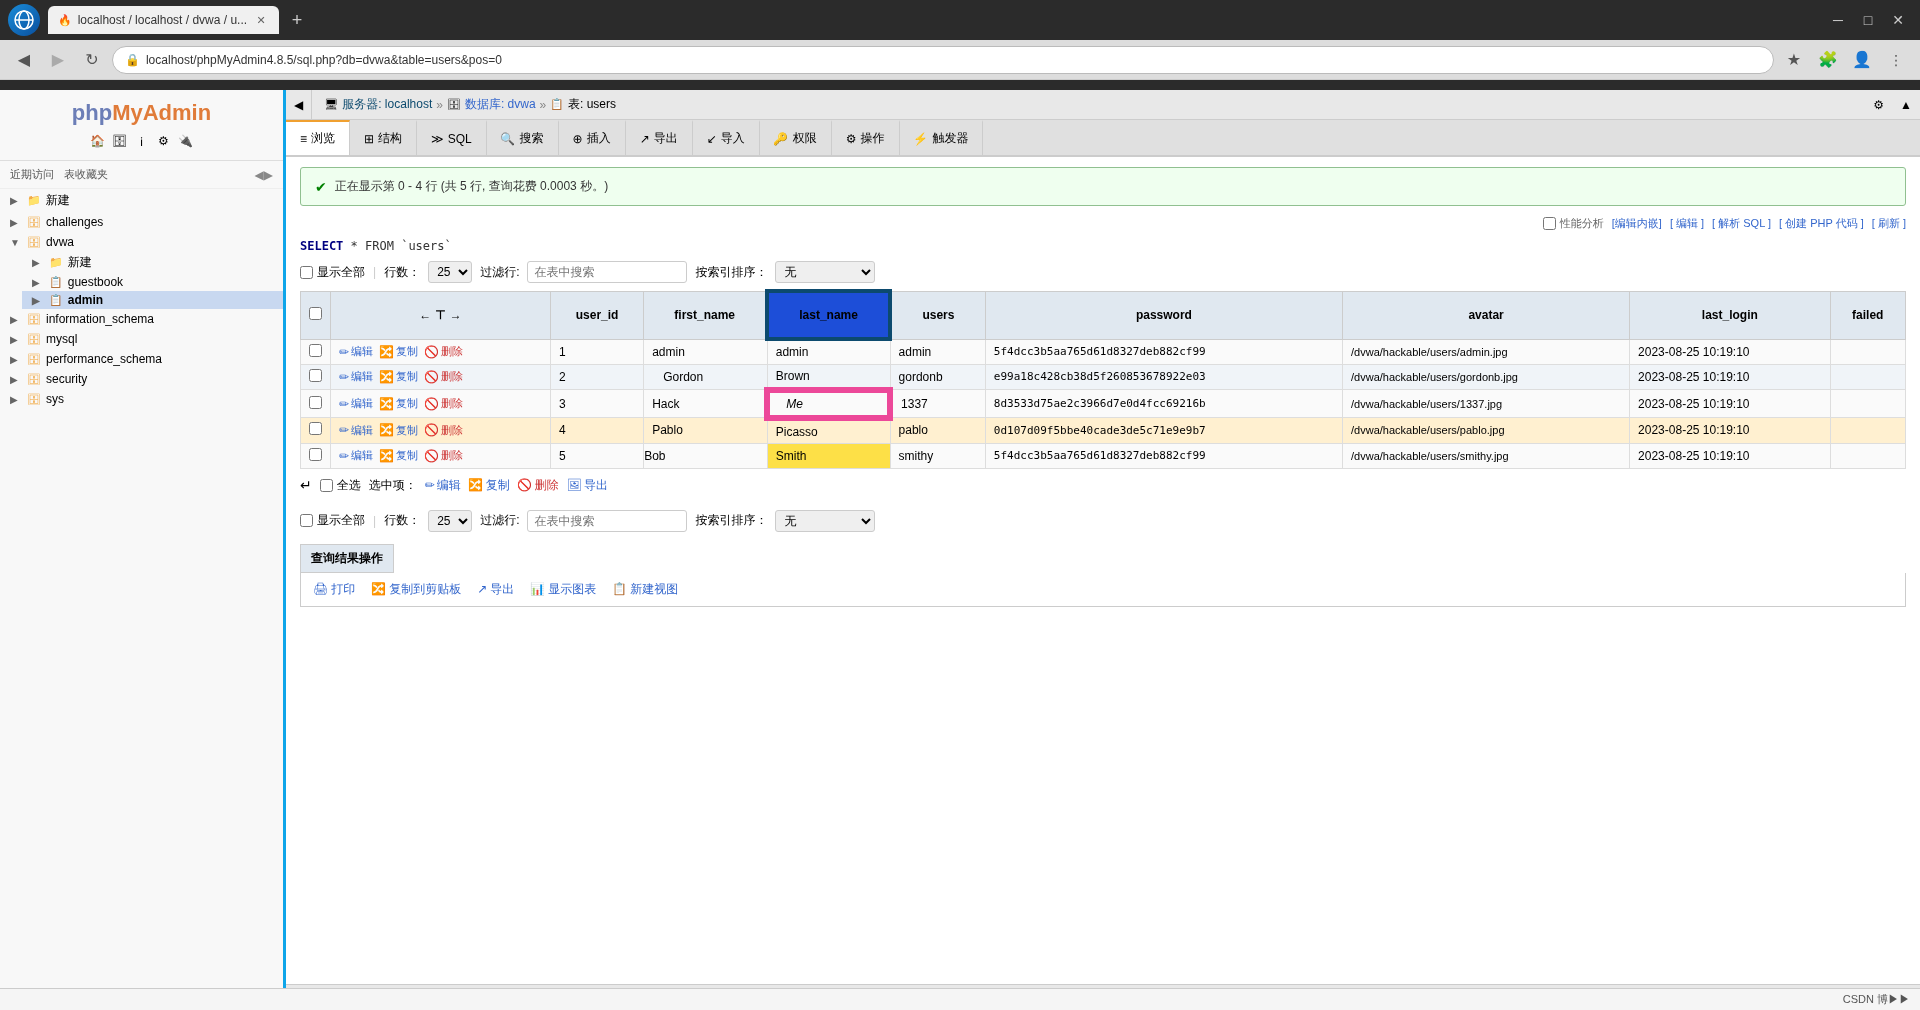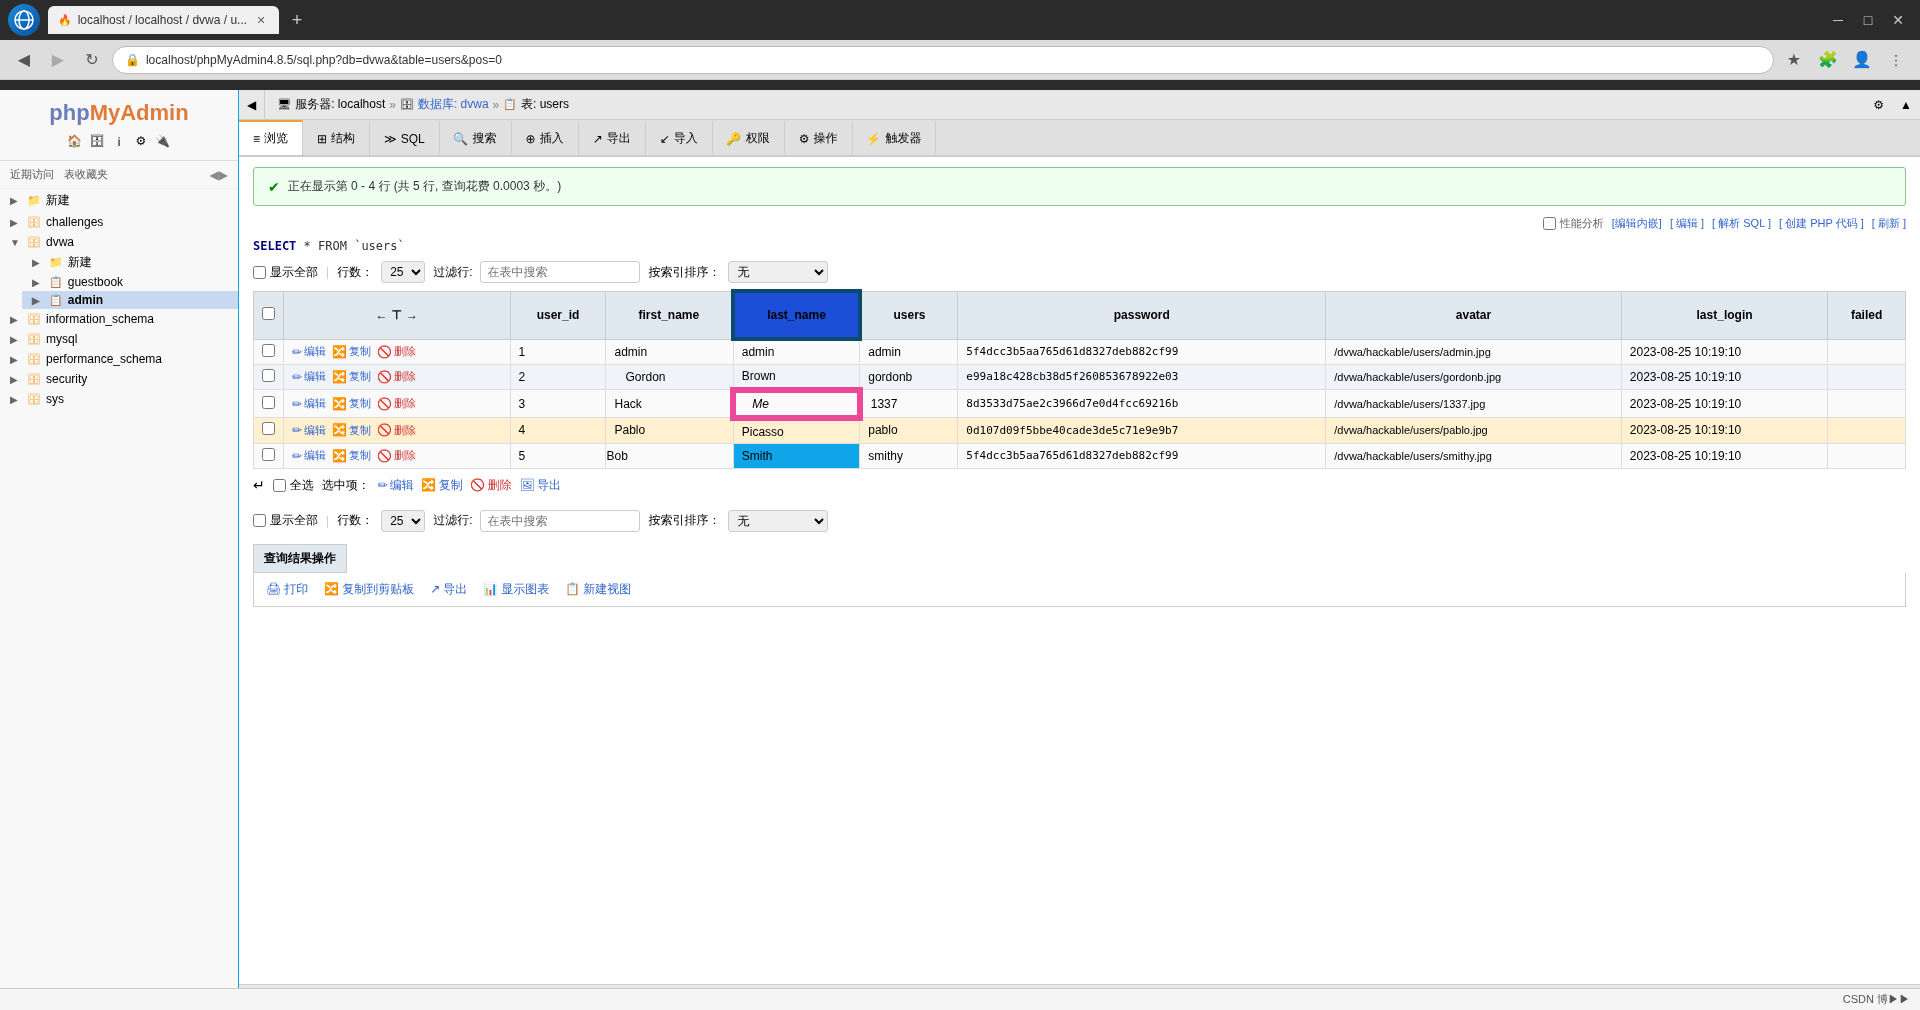--- a/index.html
+++ b/index.html
@@ -114,21 +114,21 @@
     </div>
     <div style="width:28px;height:28px;display:flex;align-items:center;justify-content:center;cursor:pointer;color:#555;font-size:16px;">★</div>
     <div style="width:28px;height:28px;display:flex;align-items:center;justify-content:center;cursor:pointer;color:#555;font-size:16px;">🧩</div>
     <div style="width:28px;height:28px;display:flex;align-items:center;justify-content:center;cursor:pointer;color:#555;font-size:16px;">👤</div>
     <div style="width:28px;height:28px;display:flex;align-items:center;justify-content:center;cursor:pointer;color:#555;font-size:14px;">⋮</div>
   </div>
 </div>
 
 <div class="app-container" style="display:flex;height:920px;">
 
-  <div class="sidebar" style="width:239px;background:#f8f8f8;border-right:1px solid #0ea5e9;overflow-y:auto;flex-shrink:0;">
+  <div class="sidebar" style="width:286px;background:#f8f8f8;border-right:3px solid #0ea5e9;overflow-y:auto;flex-shrink:0;">
 
     <div style="padding:10px;text-align:center;border-bottom:1px solid #ddd;">
       <div style="font-size:22px;font-weight:bold;">
         <span style="color:#6c7eb7;">php</span><span style="color:#e07b39;font-weight:900;">MyAdmin</span>
       </div>
       <div style="display:flex;gap:4px;justify-content:center;margin-top:6px;">
         <div style="width:18px;height:18px;display:flex;align-items:center;justify-content:center;font-size:12px;cursor:pointer;">🏠</div>
         <div style="width:18px;height:18px;display:flex;align-items:center;justify-content:center;font-size:12px;cursor:pointer;">🗄</div>
         <div style="width:18px;height:18px;display:flex;align-items:center;justify-content:center;font-size:12px;cursor:pointer;">ℹ</div>
         <div style="width:18px;height:18px;display:flex;align-items:center;justify-content:center;font-size:12px;cursor:pointer;">⚙</div>
@@ -211,21 +211,21 @@
       </div>
     </div>
   </div>
 
   <div class="main-panel" style="flex:1;background:white;overflow:auto;display:flex;flex-direction:column;">
 
     <div style="background:#e8e8e8;border-bottom:1px solid #ccc;display:flex;align-items:stretch;">
       <div style="padding:6px 8px;border-right:1px solid #ccc;cursor:pointer;display:flex;align-items:center;font-size:12px;">◀</div>
       <div style="padding:6px 12px;display:flex;align-items:center;gap:4px;font-size:12px;flex:1;">
         <span style="font-size:11px;">🖥</span>
-        <a style="color:#000000;text-decoration:none;font-size:12px;">服务器: localhost</a>
+        <a style="color:#0c4a6e;text-decoration:none;font-size:12px;">服务器: localhost</a>
         <span style="color:#888;">»</span>
         <span style="font-size:11px;">🗄</span>
         <a style="color:#3366cc;text-decoration:none;font-size:12px;">数据库: dvwa</a>
         <span style="color:#888;">»</span>
         <span style="font-size:11px;">📋</span>
         <span style="font-size:12px;">表: users</span>
       </div>
       <div style="padding:6px 8px;cursor:pointer;display:flex;align-items:center;gap:4px;font-size:12px;">
         <span>⚙</span>
       </div>
@@ -459,21 +459,21 @@
         <a style="color:#3366cc;text-decoration:none;display:flex;align-items:center;gap:2px;font-size:11px;cursor:pointer;margin-left:3px;">
           <span style="font-size:12px;">🔀</span>复制
         </a>
         <a style="color:#cc3333;text-decoration:none;display:flex;align-items:center;gap:2px;font-size:11px;cursor:pointer;margin-left:3px;">
           <span style="font-size:12px;">🚫</span>删除
         </a>
       </div>
     </td>
     <td style="border:1px solid #ddd;padding:4px 8px;background:#fafafa;">5</td>
     <td style="border:1px solid #ddd;padding:4px 0;background:#fafafa;">Bob</td>
-    <td style="border:1px solid #ddd;padding:4px 8px;background:#0ea5e9;">Smith</td>
+    <td style="border:1px solid #ddd;padding:4px 8px;background:#fde047;">Smith</td>
     <td style="border:1px solid #ddd;padding:4px 8px;background:#fafafa;">smithy</td>
     <td style="border:1px solid #ddd;padding:4px 8px;background:#fafafa;font-family:monospace;font-size:11px;">5f4dcc3b5aa765d61d8327deb882cf99</td>
     <td style="border:1px solid #ddd;padding:4px 8px;background:#fafafa;font-size:11px;">/dvwa/hackable/users/smithy.jpg</td>
     <td style="border:1px solid #ddd;padding:4px 8px;background:#fafafa;">2023-08-25 10:19:10</td>
     <td style="border:1px solid #ddd;padding:4px 8px;background:#fafafa;"></td>
   </tr>
             </tbody>
         </table>
       </div>
 

